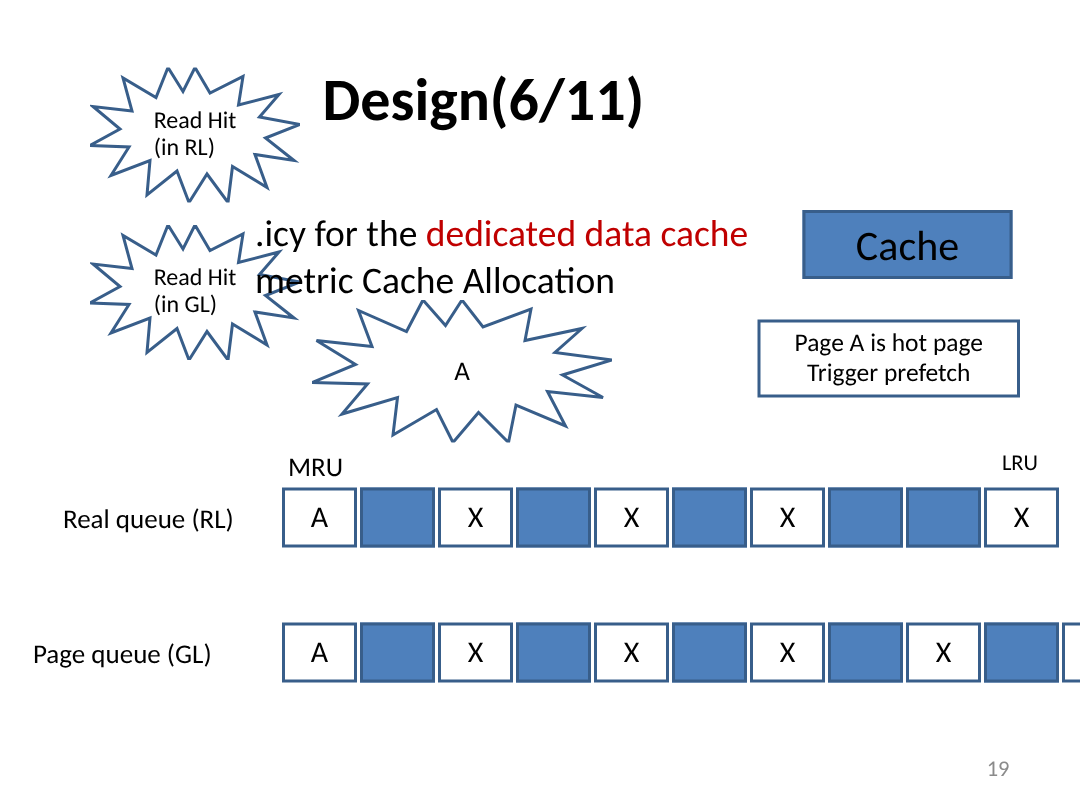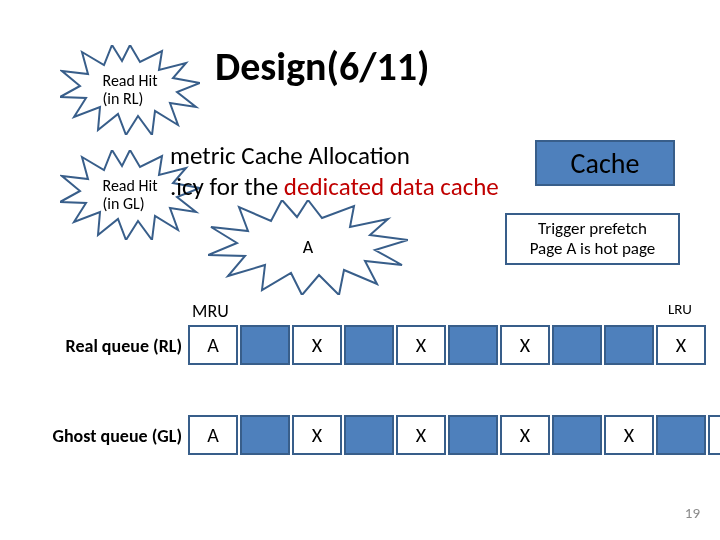--- a/index.html
+++ b/index.html
@@ -102,29 +102,28 @@
     align-items: center;
     justify-content: center;
     font-size: 20px;
     color: #000;
   }
   .queue .cell.white { background: #fff; color: #000; }
   .q1 { left: 188px; top: 325px; }
   .q2 { left: 188px; top: 415px; }
   .qlabel {
     position: absolute;
-    text-align: right;
+    text-align: left;
     font-size: 18px;
-    font-weight: bold;
   }
   .ql1 { left: 42px; top: 335px; width: 140px; }
   .ql2 { left: 22px; top: 425px; width: 160px; }
   .pagenum {
     position: absolute;
-    right: 20px;
+    right: 47px;
     bottom: 18px;
     font-size: 15px;
     color: #8b8b8b;
   }
 </style>
 </head>
 <body>
 
 <div class="title">Design(6/11)</div>
 
@@ -142,32 +141,32 @@
   <svg viewBox="0 0 140 90" preserveAspectRatio="none">
     <polygon points="70,0 80,17 102,6 99,25 126,18 113,33 140,38 117,47 136,62 110,58 118,80 95,66 92,90 78,71 66,90 58,69 38,85 40,62 14,72 26,53 0,52 20,41 2,26 28,29 22,7 44,20 52,0 62,16" fill="#ffffff" stroke="#385e8a" stroke-width="2"></polygon>
   </svg>
   <div class="lbl">
     <div>Read Hit</div>
     <div>(in GL)</div>
   </div>
 </div>
 
 <div class="heading2">
-  <div><span>metric Cache Allocation</span></div>
   <div>
     <span>.icy for the </span><span class="red">dedicated data cache</span>
   </div>
+  <div><span>metric Cache Allocation</span></div>
 </div>
 
 <div class="read-box">Cache</div>
 
 <div class="note-box">
   <div>
+    <div>Page A is hot page</div>
     <div>Trigger prefetch</div>
-    <div>Page A is hot page</div>
   </div>
 </div>
 
 <div class="starburst sb3">
   <svg viewBox="0 0 200 95" preserveAspectRatio="none">
     <polygon points="100,0 114,18 146,6 142,27 180,19 162,35 200,40 167,50 194,65 157,61 169,84 136,70 131,95 111,75 94,95 83,73 54,90 57,65 20,76 37,56 0,55 29,43 3,27 40,31 31,7 63,21 74,0 89,17" fill="#ffffff" stroke="#385e8a" stroke-width="2"></polygon>
   </svg>
   <div class="lbl" style="font-size:18px">
     <div>A</div>
   </div>
@@ -183,21 +182,21 @@
     <div class="cell white">X</div>
     <div class="cell"></div>
     <div class="cell white">X</div>
     <div class="cell"></div>
     <div class="cell white">X</div>
     <div class="cell"></div>
     <div class="cell"></div>
     <div class="cell white">X</div>
   </div>
 
-<div class="qlabel ql2">Ghost queue (GL)</div>
+<div class="qlabel ql2">Page queue (GL)</div>
 <div class="queue q2" id="queue-gl">
     <div class="cell white">A</div>
     <div class="cell"></div>
     <div class="cell white">X</div>
     <div class="cell"></div>
     <div class="cell white">X</div>
     <div class="cell"></div>
     <div class="cell white">X</div>
     <div class="cell"></div>
     <div class="cell white">X</div>

